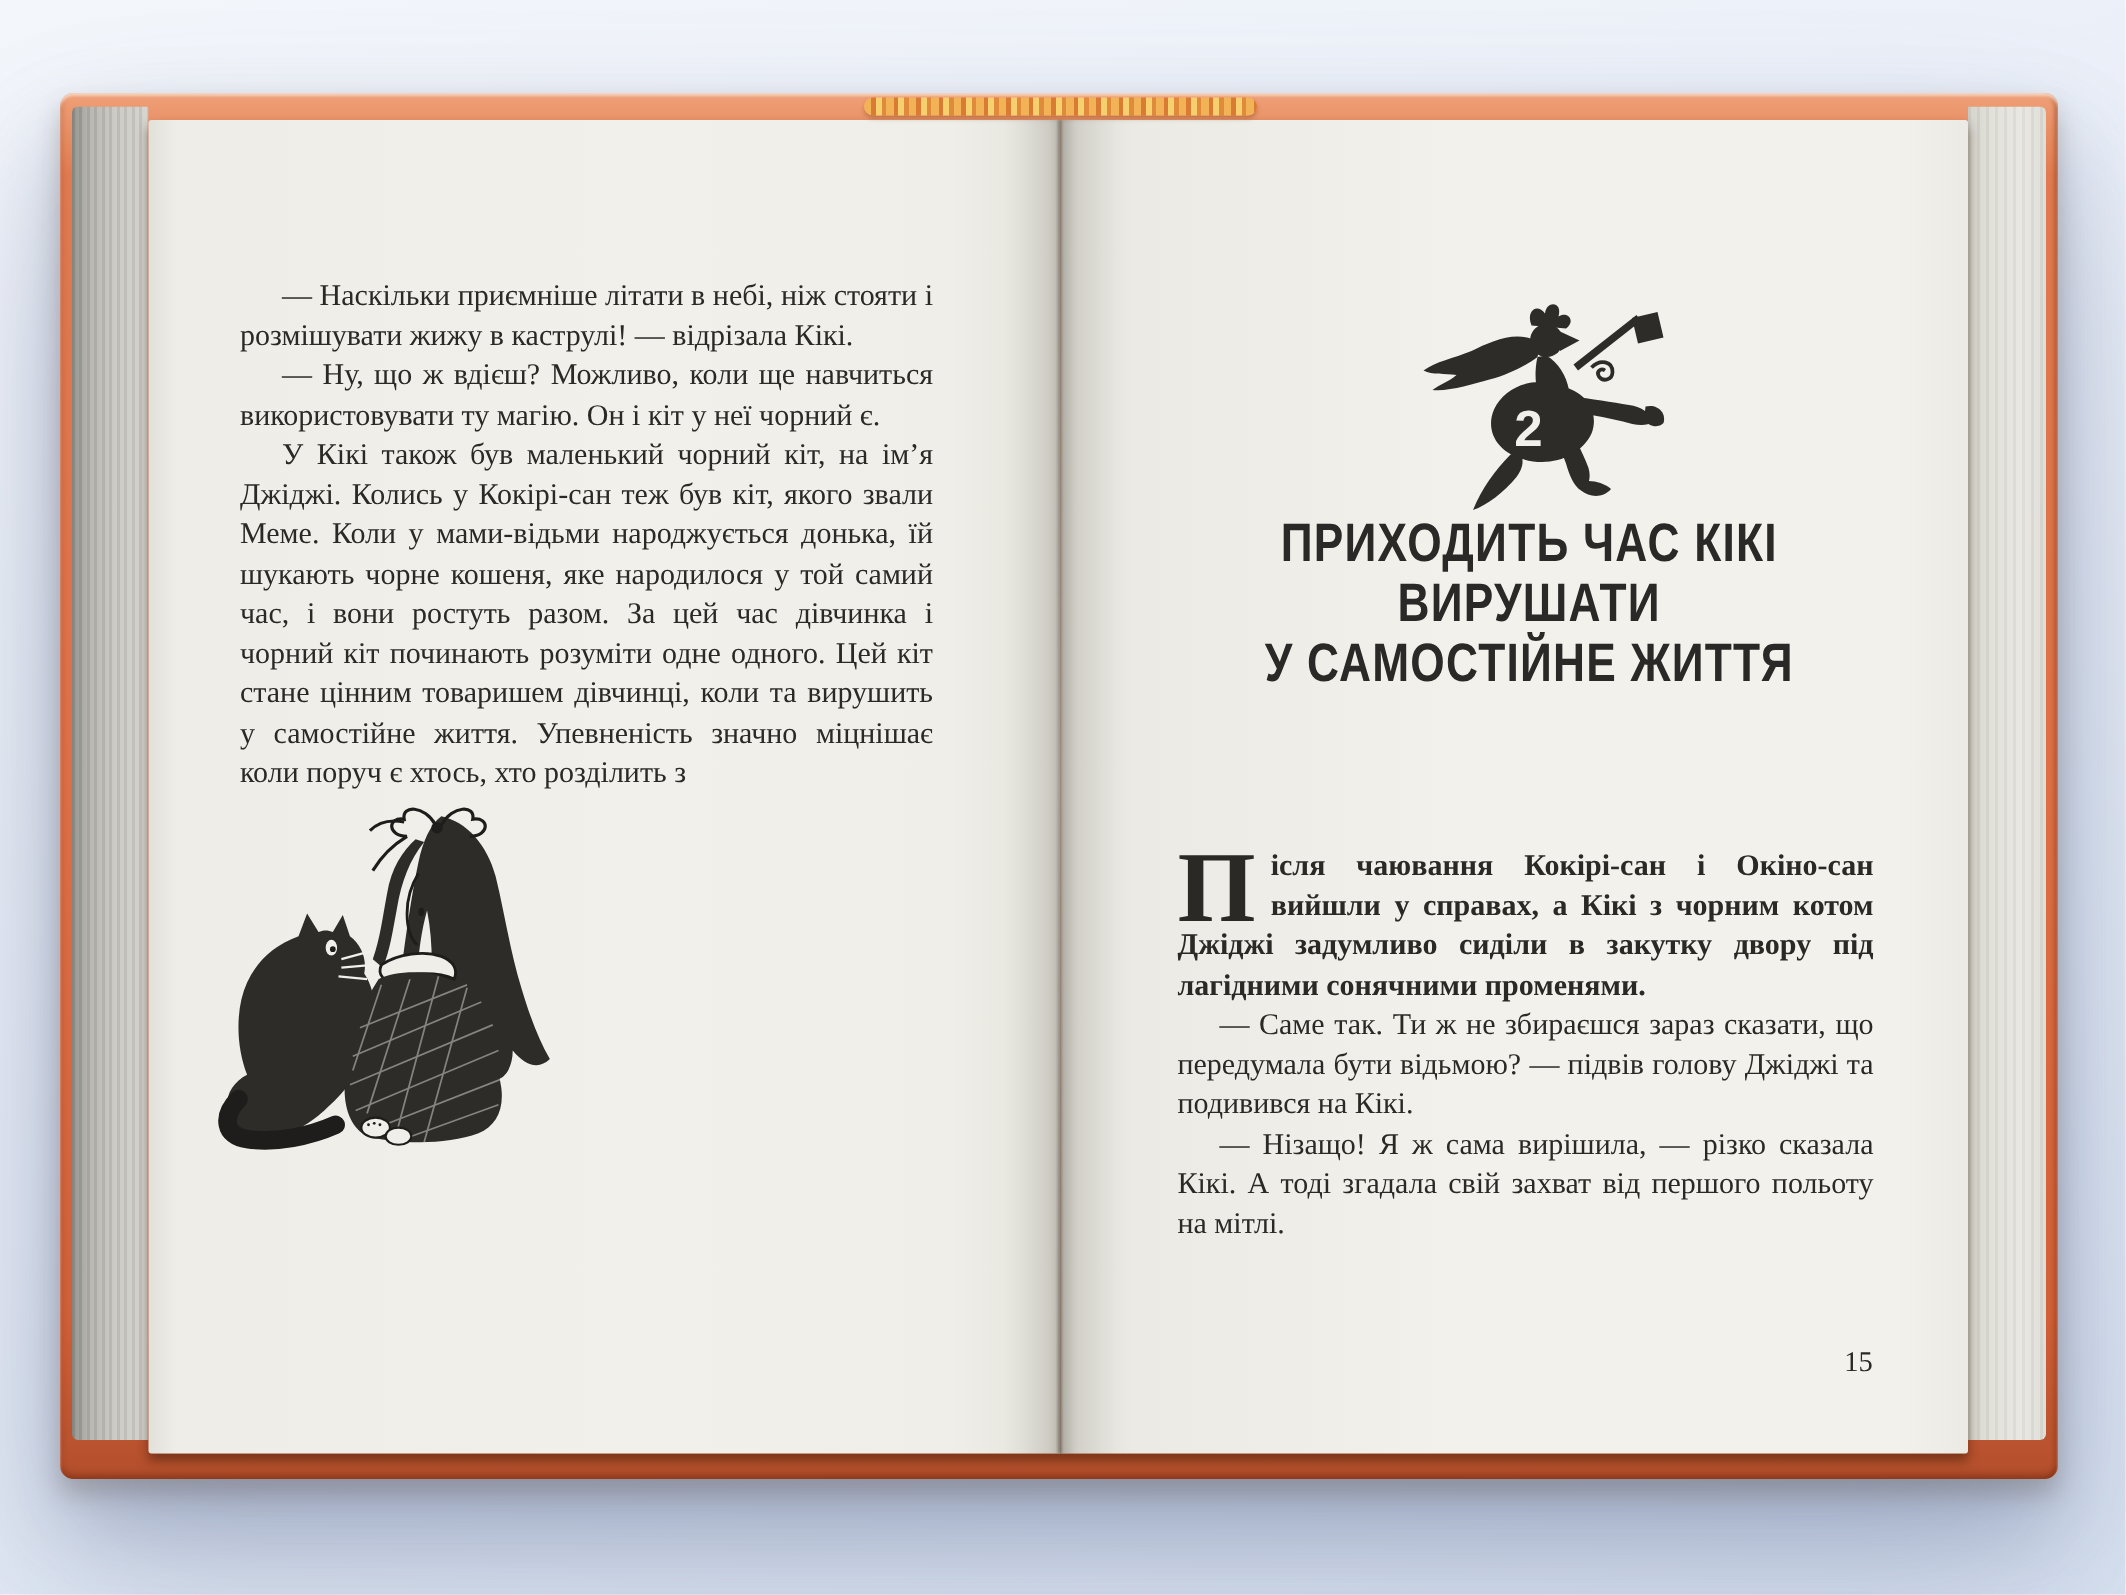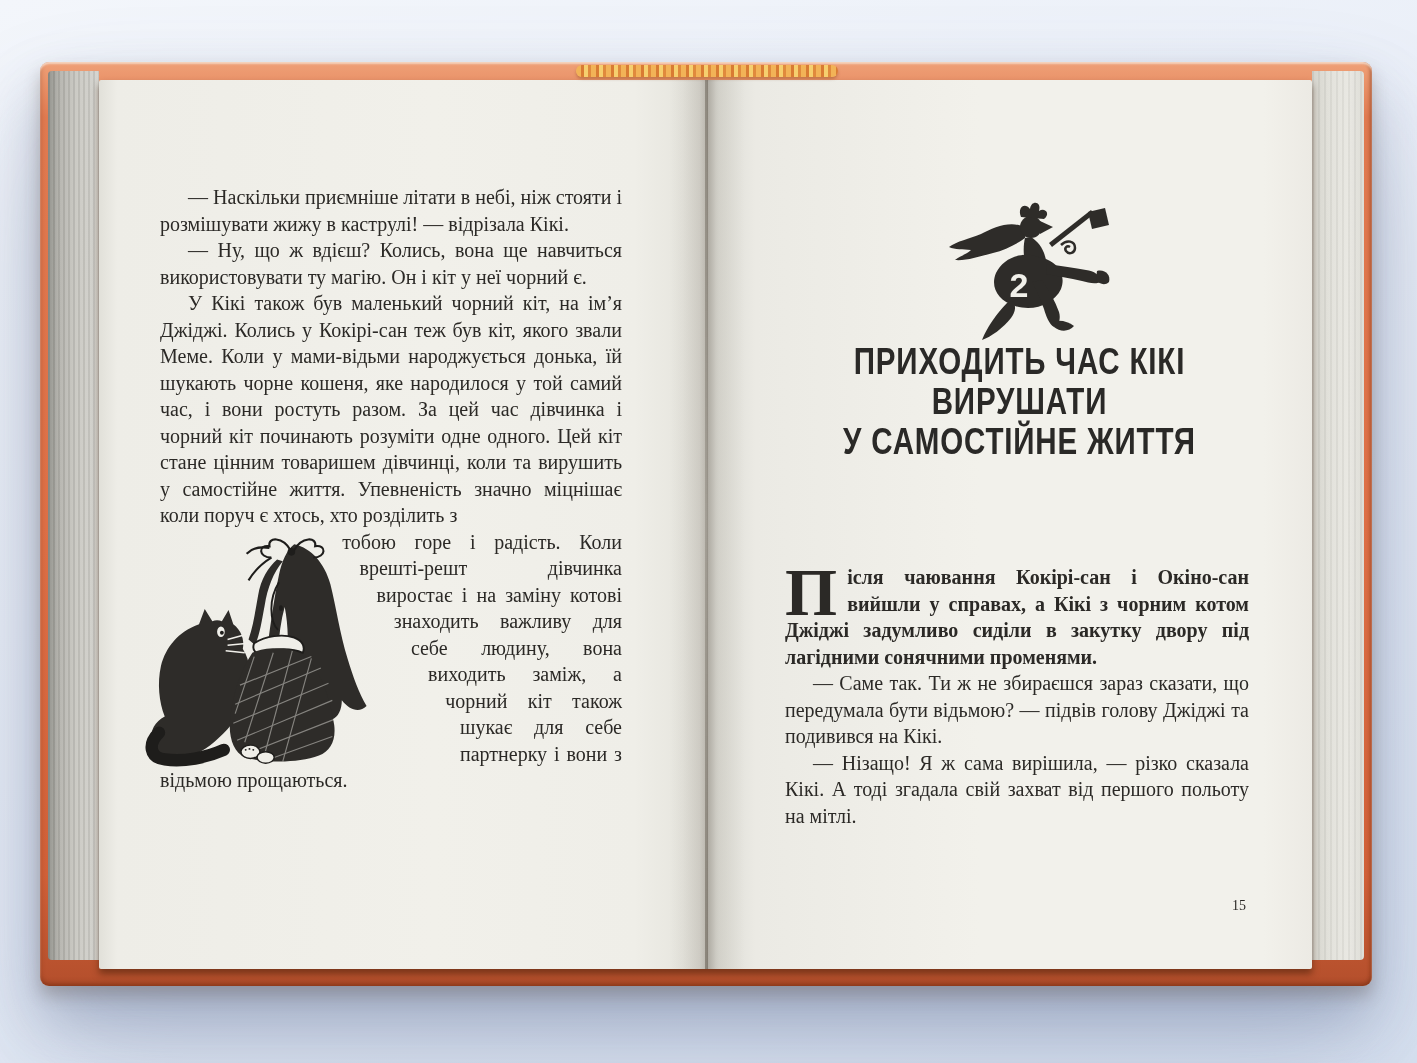--- a/index.html
+++ b/index.html
@@ -84,41 +84,41 @@
   }
   .chapter-title{
     position:absolute;left:628px;top:262px;width:585px;text-align:center;z-index:4;
     color:#2a2927;font-family:"Liberation Sans",sans-serif;font-weight:bold;
     font-size:36px;line-height:40px;letter-spacing:1px;
     transform:scaleX(.82);transform-origin:50% 0;
   }
   .chapter-emblem{position:absolute;left:846px;top:105px;width:172px;height:155px;z-index:4;}
   .page-number{
     position:absolute;left:1105px;top:818px;width:70px;text-align:center;
-    color:#2b2926;font-size:14px;
+    color:#2b2926;font-size:19px;
   }
   .ink{fill:#2e2c29;}
 </style>
 </head>
 <body>
 
 <div class="book">
   <div class="spine-threads"></div>
   <div class="stack stack-left"></div>
   <div class="stack stack-right"></div>
 
   <div class="paper">
     <div class="page page-left"></div>
     <div class="page page-right"></div>
     <div class="gutter-shadow"></div>
     <div class="gutter-line"></div>
 
     <div class="body-text left-text">
       <p>— Наскільки приємніше літати в небі, ніж стояти і розмішувати жижу в каструлі! — відрізала Кікі.</p>
-      <p>— Ну, що ж вдієш? Колись, вона ще навчиться використовувати ту магію. Он і кіт у неї чорний є.</p>
+      <p>— Ну, що ж вдієш? Можливо, коли ще навчиться використовувати ту магію. Он і кіт у неї чорний є.</p>
       <p>У Кікі також був маленький чорний кіт, на ім’я Джіджі. Колись у Кокірі-сан теж був кіт, якого звали Меме. Коли у мами-відьми народжується донька, їй шукають чорне кошеня, яке народилося у той самий час, і вони ростуть разом. За цей час дівчинка і чорний кіт починають розуміти одне одного. Цей кіт стане цінним товаришем дівчинці, коли та вирушить у самостійне життя. Упевненість значно міцнішає коли поруч є хтось, хто розділить з</p>
       <div class="illu-float">
         <svg viewBox="0 0 250 242">
 
           <g>
             <path class="ink" d="M62,96 L68,80 L76,93 C79,91.5 83,91.5 86,93 L93,81 L98,96
               C106,102 110,112 108,122 C116,134 118,152 112,170 C107,188 96,204 82,216
               C72,226 56,236 40,238 C26,239 14,232 12,220 C10,208 16,198 26,193
               C20,178 18,158 22,140 C27,120 40,104 62,96 Z"></path>
             <path d="M20,210 C8,222 10,236 26,238 C46,241 70,236 88,228" fill="none" stroke="#1e1d1b" stroke-width="13" stroke-linecap="round"></path>
@@ -166,21 +166,20 @@
                 <line x1="180" y1="132" x2="150" y2="240"></line>
             </g>
             <ellipse cx="116" cy="230" rx="10" ry="7" fill="#efeee8" stroke="#1e1d1b" stroke-width="1.5"></ellipse>
             <ellipse cx="132" cy="236" rx="9" ry="6" fill="#efeee8" stroke="#1e1d1b" stroke-width="1.5"></ellipse>
             <circle cx="111" cy="228" r="1" fill="#1e1d1b"></circle>
               <circle cx="115" cy="227" r="1" fill="#1e1d1b"></circle>
               <circle cx="119" cy="228" r="1" fill="#1e1d1b"></circle>
           </g>
         </svg>
       </div>
-      <p class="cont">тобою горе і радість. Коли врешті-решт дівчинка виростає і на заміну котові знаходить важливу для себе людину, вона виходить заміж, а чорний кіт також шукає для себе партнерку і вони з відьмою прощаються.</p>
     </div>
 
     <div class="chapter-emblem">
       <svg viewBox="0 0 172 155">
         <path class="ink" d="M82,44 C68,34 50,42 36,49 C24,54 12,56 4,62 C10,65 18,64 26,65
           C22,69 15,71 10,75 C22,76 36,71 48,68 C60,65 72,59 80,53 Z"></path>
         <circle class="ink" cx="86" cy="42" r="11"></circle>
         <path class="ink" d="M76,32 C72,22 80,17 85,24 C86,15 97,16 94,26 C100,22 106,29 99,34 Z"></path>
         <path class="ink" d="M95,36 L108,42 L95,49 Z"></path>
         <path class="ink" d="M86,52 C94,57 99,65 101,75 L82,84 C78,73 78,61 80,53 Z"></path>

